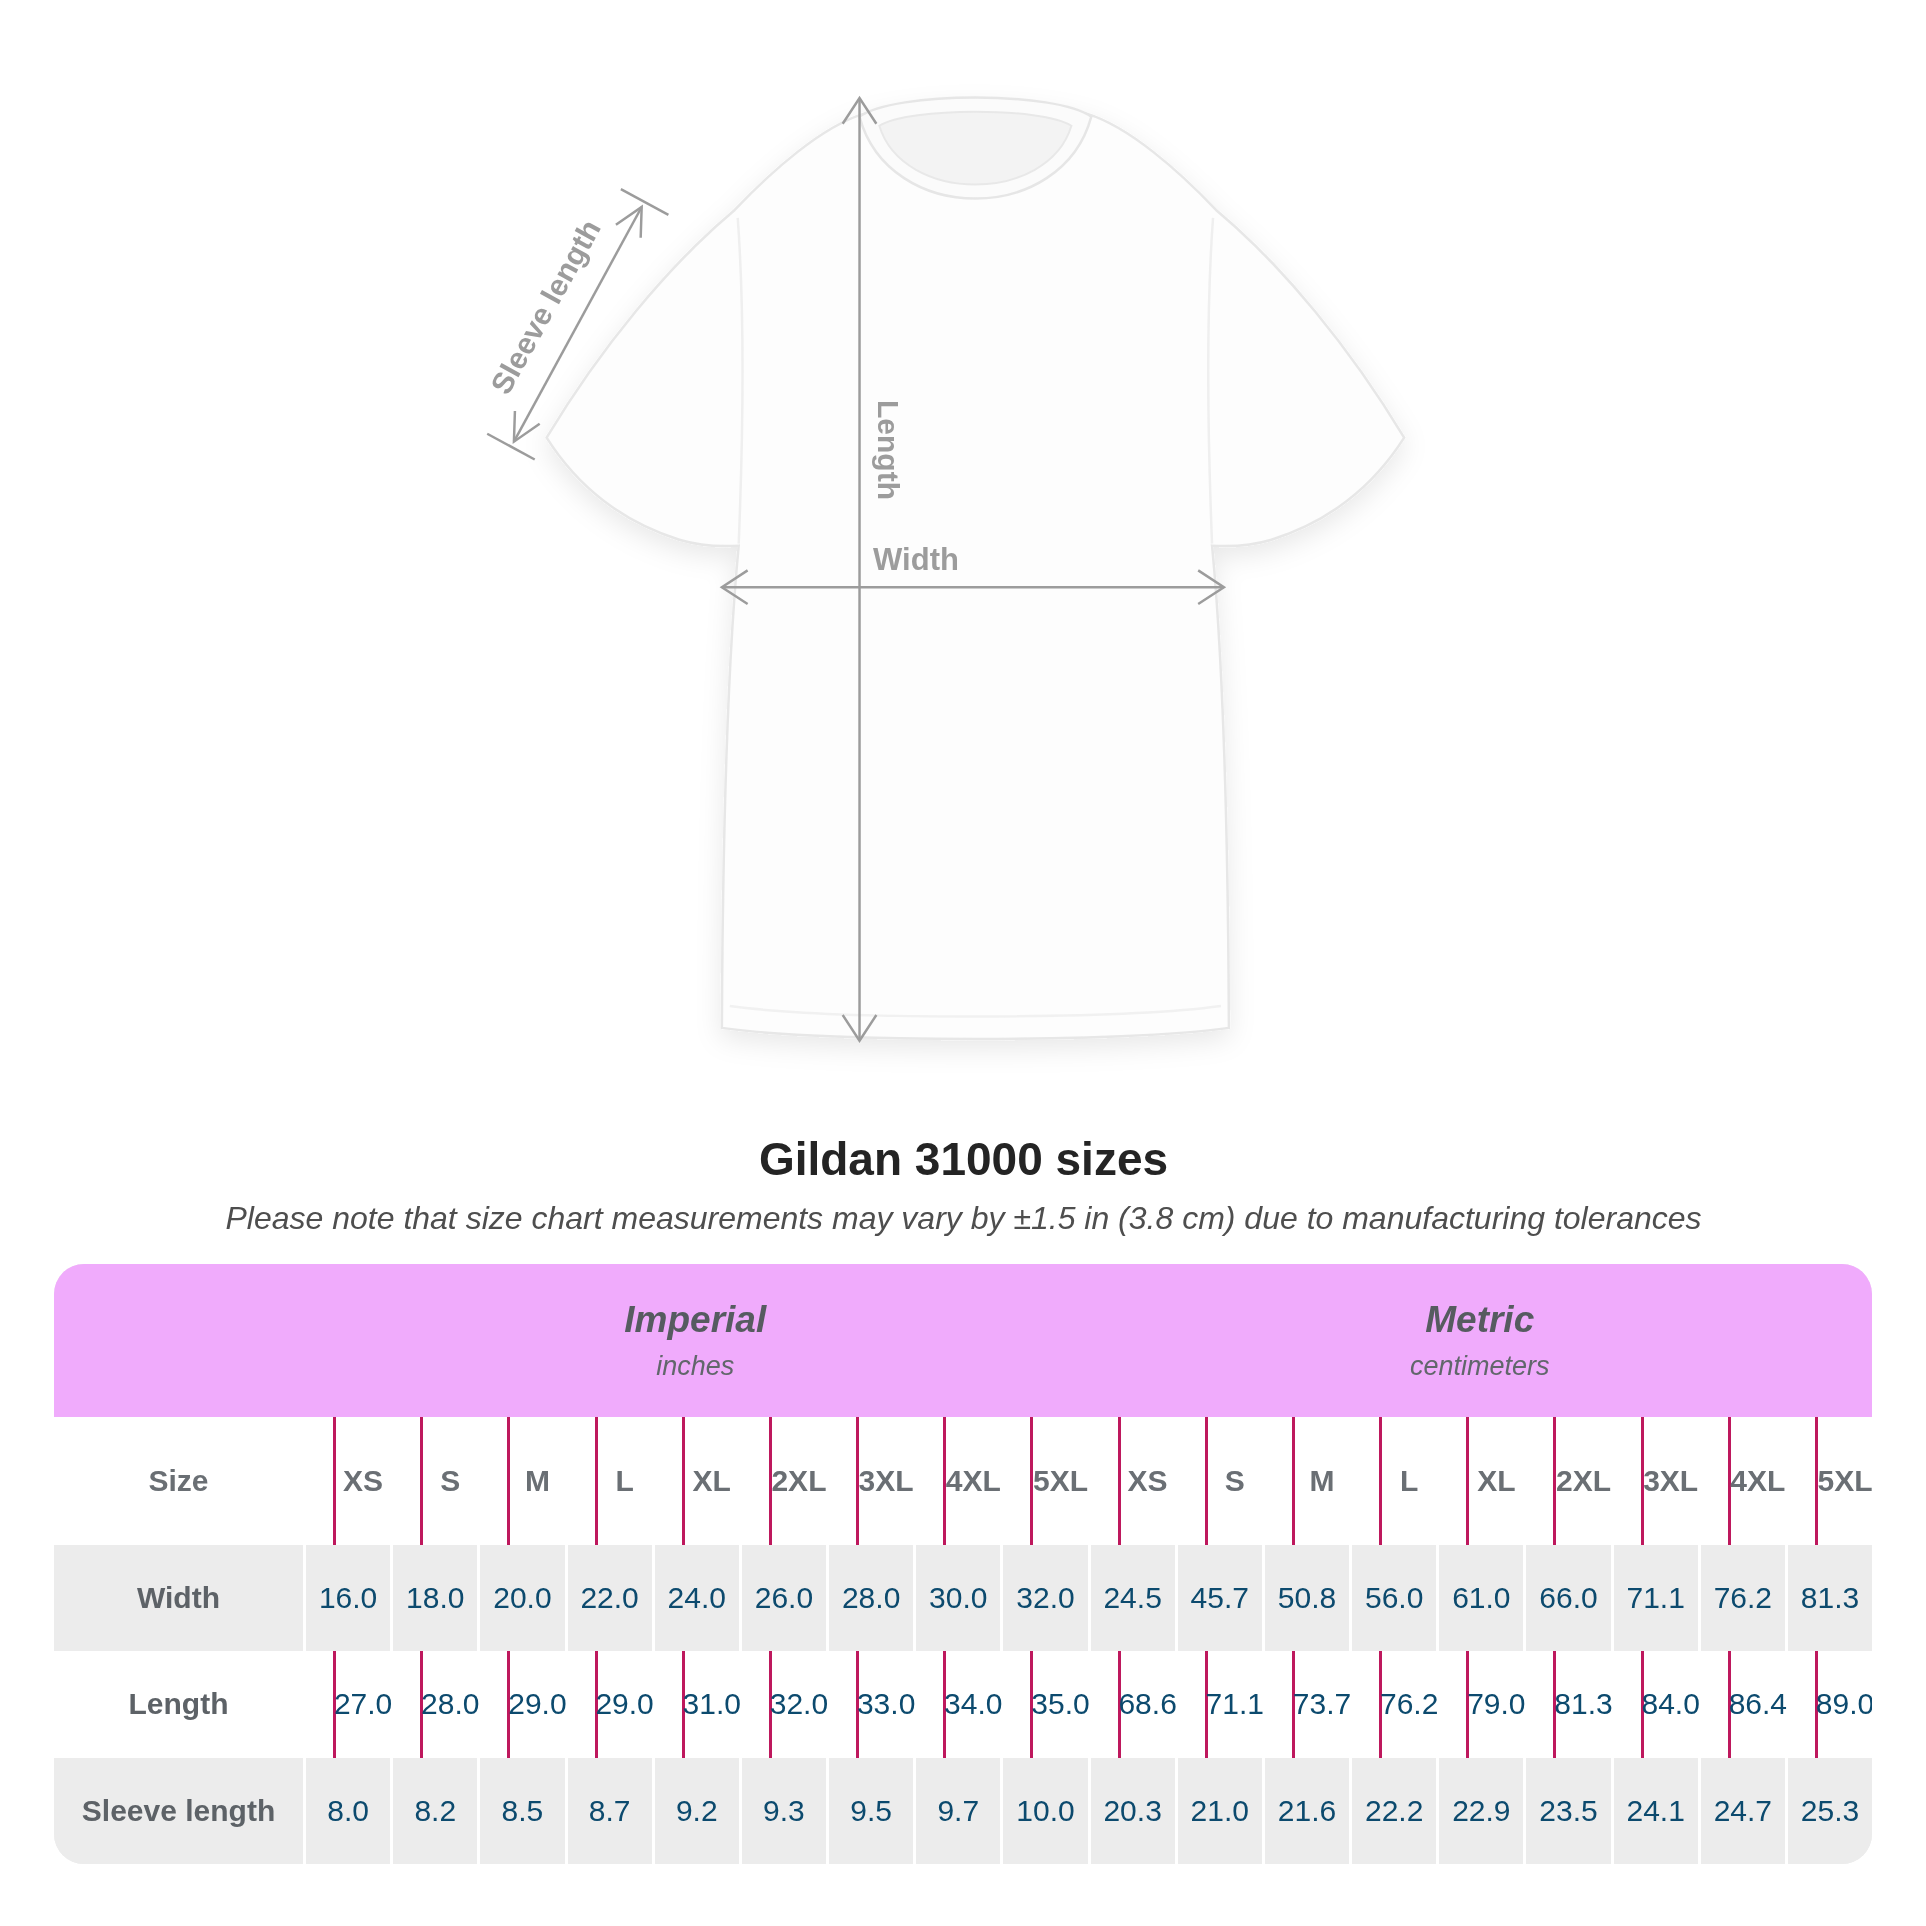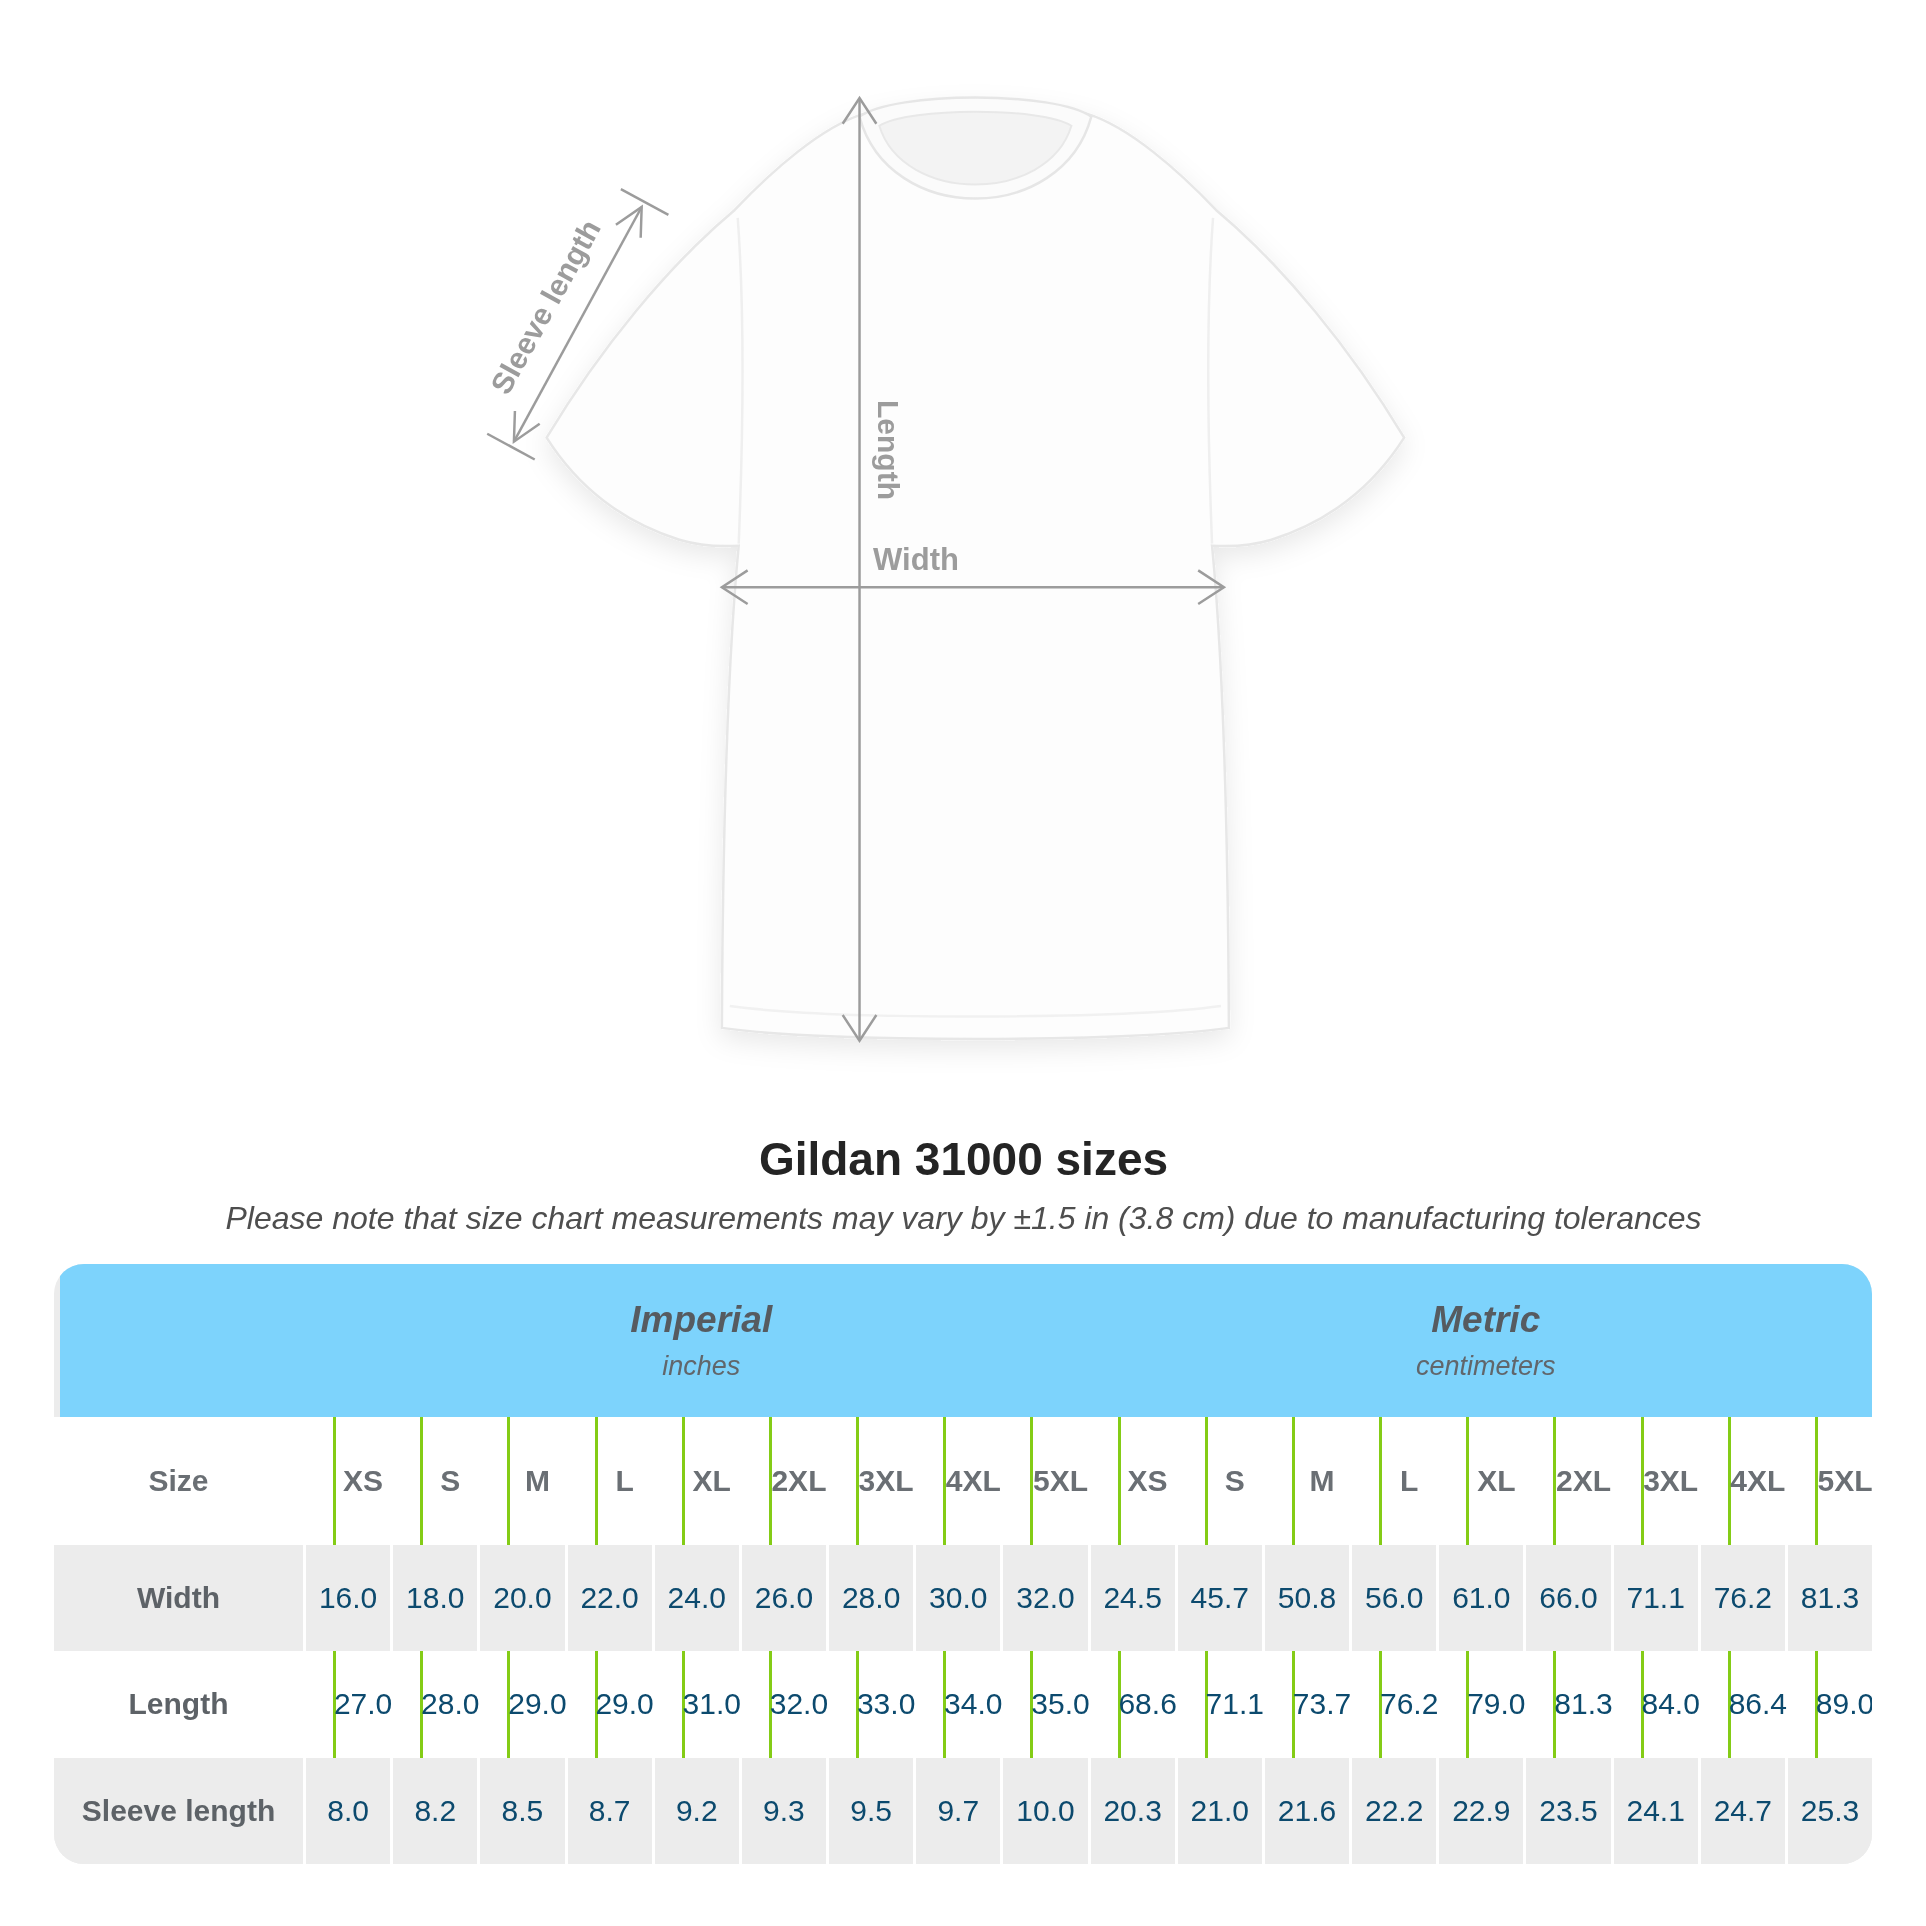--- a/index.html
+++ b/index.html
@@ -17,29 +17,29 @@
   .title { position:absolute; top:1132px; left:0; width:100%; text-align:center;
            font-size:46px; font-weight:700; color:#242424; }
   .note  { position:absolute; top:1200px; left:0; width:100%; text-align:center;
            font-size:32px; font-style:italic; color:#4e4e4e; }
 
   
   .panel { position:absolute; left:54px; top:1264px; width:1818px; height:600px;
            background:#ececec; border-radius:30px; overflow:hidden;
            display:flex; flex-direction:column; }
   .trow { display:flex; width:100%; }
-  .band { height:153px; background:#7dd3fc;margin-left:6px; }
+  .band { height:153px; background:#f0abfc; }
   .head { height:128px; }
   .data { flex:1; }
   .row-white { background:#ffffff;gap:19px; }
   .row-gray  { background:#ececec; }
   .cell { flex:1; display:flex; align-items:center; justify-content:center; min-width:0; }
   .label-cell { flex:0 0 249px; }
   .group-cell { flex:9; flex-direction:column; justify-content:center; }
-  .row-white .cell + .cell { border-left:3px solid #84cc16;margin-left:11px; }
+  .row-white .cell + .cell { border-left:3px solid #be185d;margin-left:11px; }
   .row-gray  .cell + .cell { border-left:3px solid #ffffff; }
 
   .group-name { font-size:37px; font-style:italic; font-weight:700; color:#565b60; }
   .group-unit { font-size:27px; font-style:italic; color:#61666b; margin-top:10px; }
   .size-head  { font-weight:700; font-size:30px; color:#6a6f74; }
   .row-label  { font-weight:700; font-size:30px; color:#5d6267; }
   .val        { font-size:30px; color:#0c4a6e; }
 </style>
 </head>
 <body>

